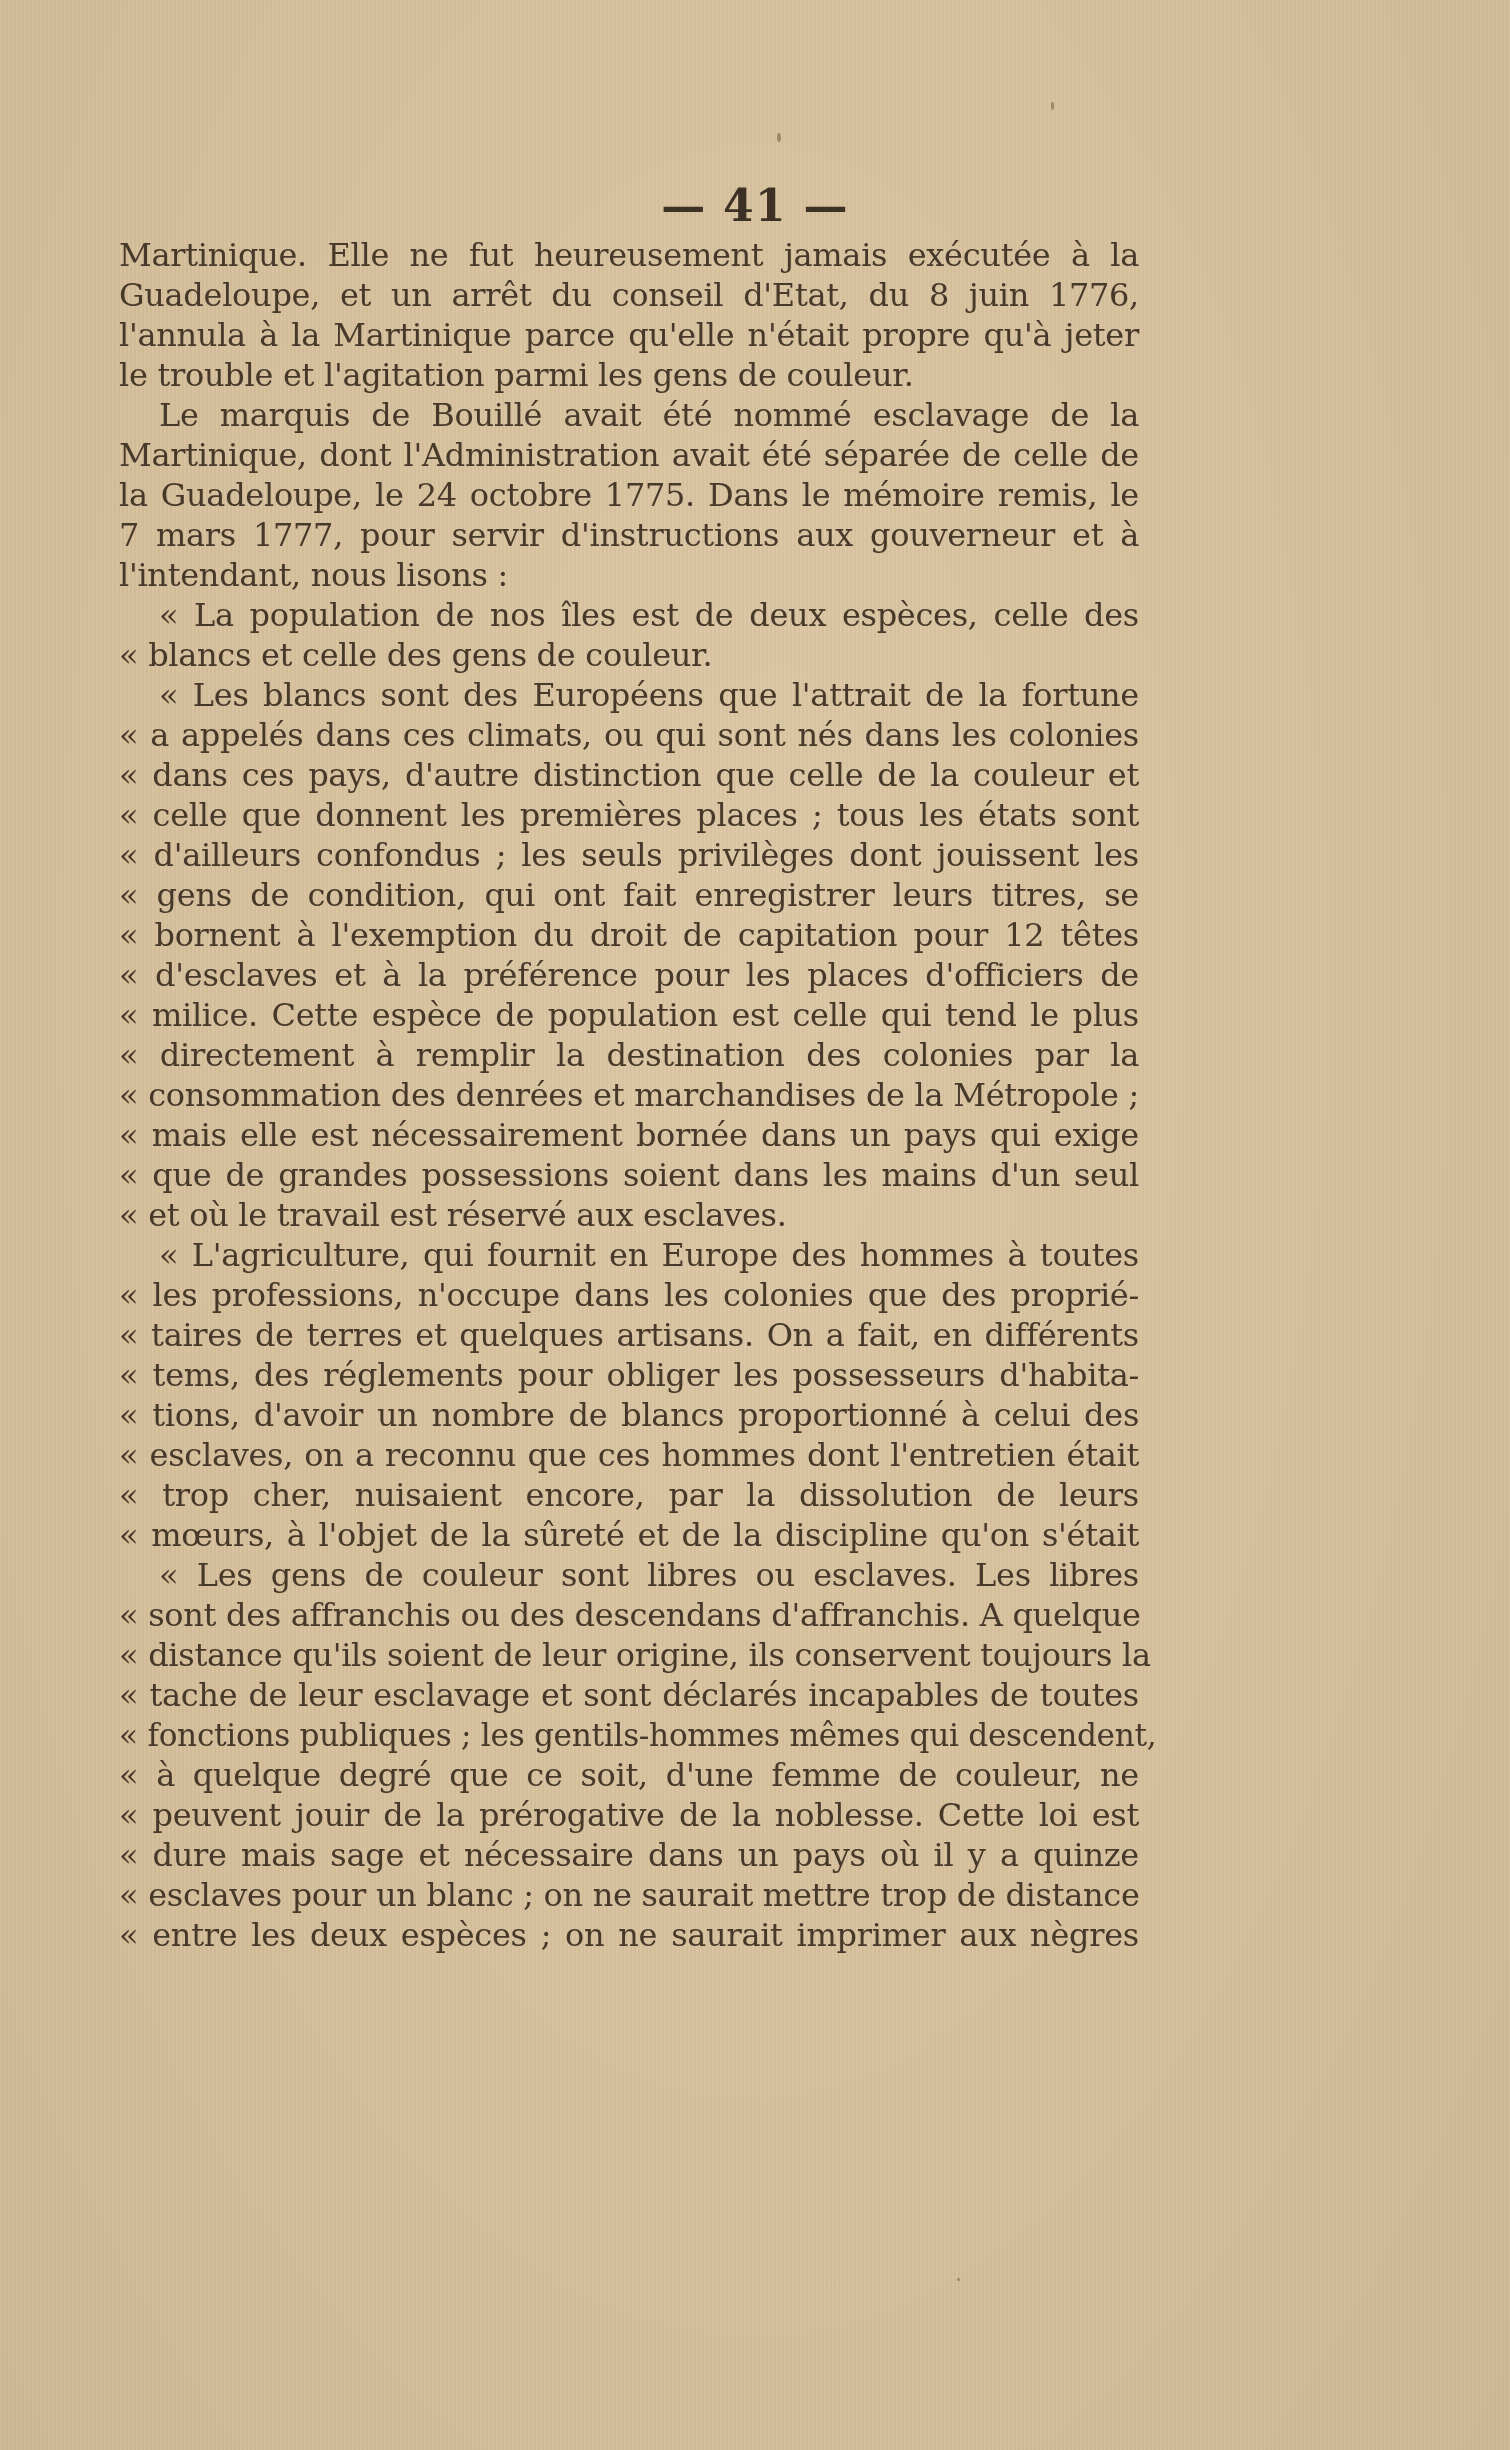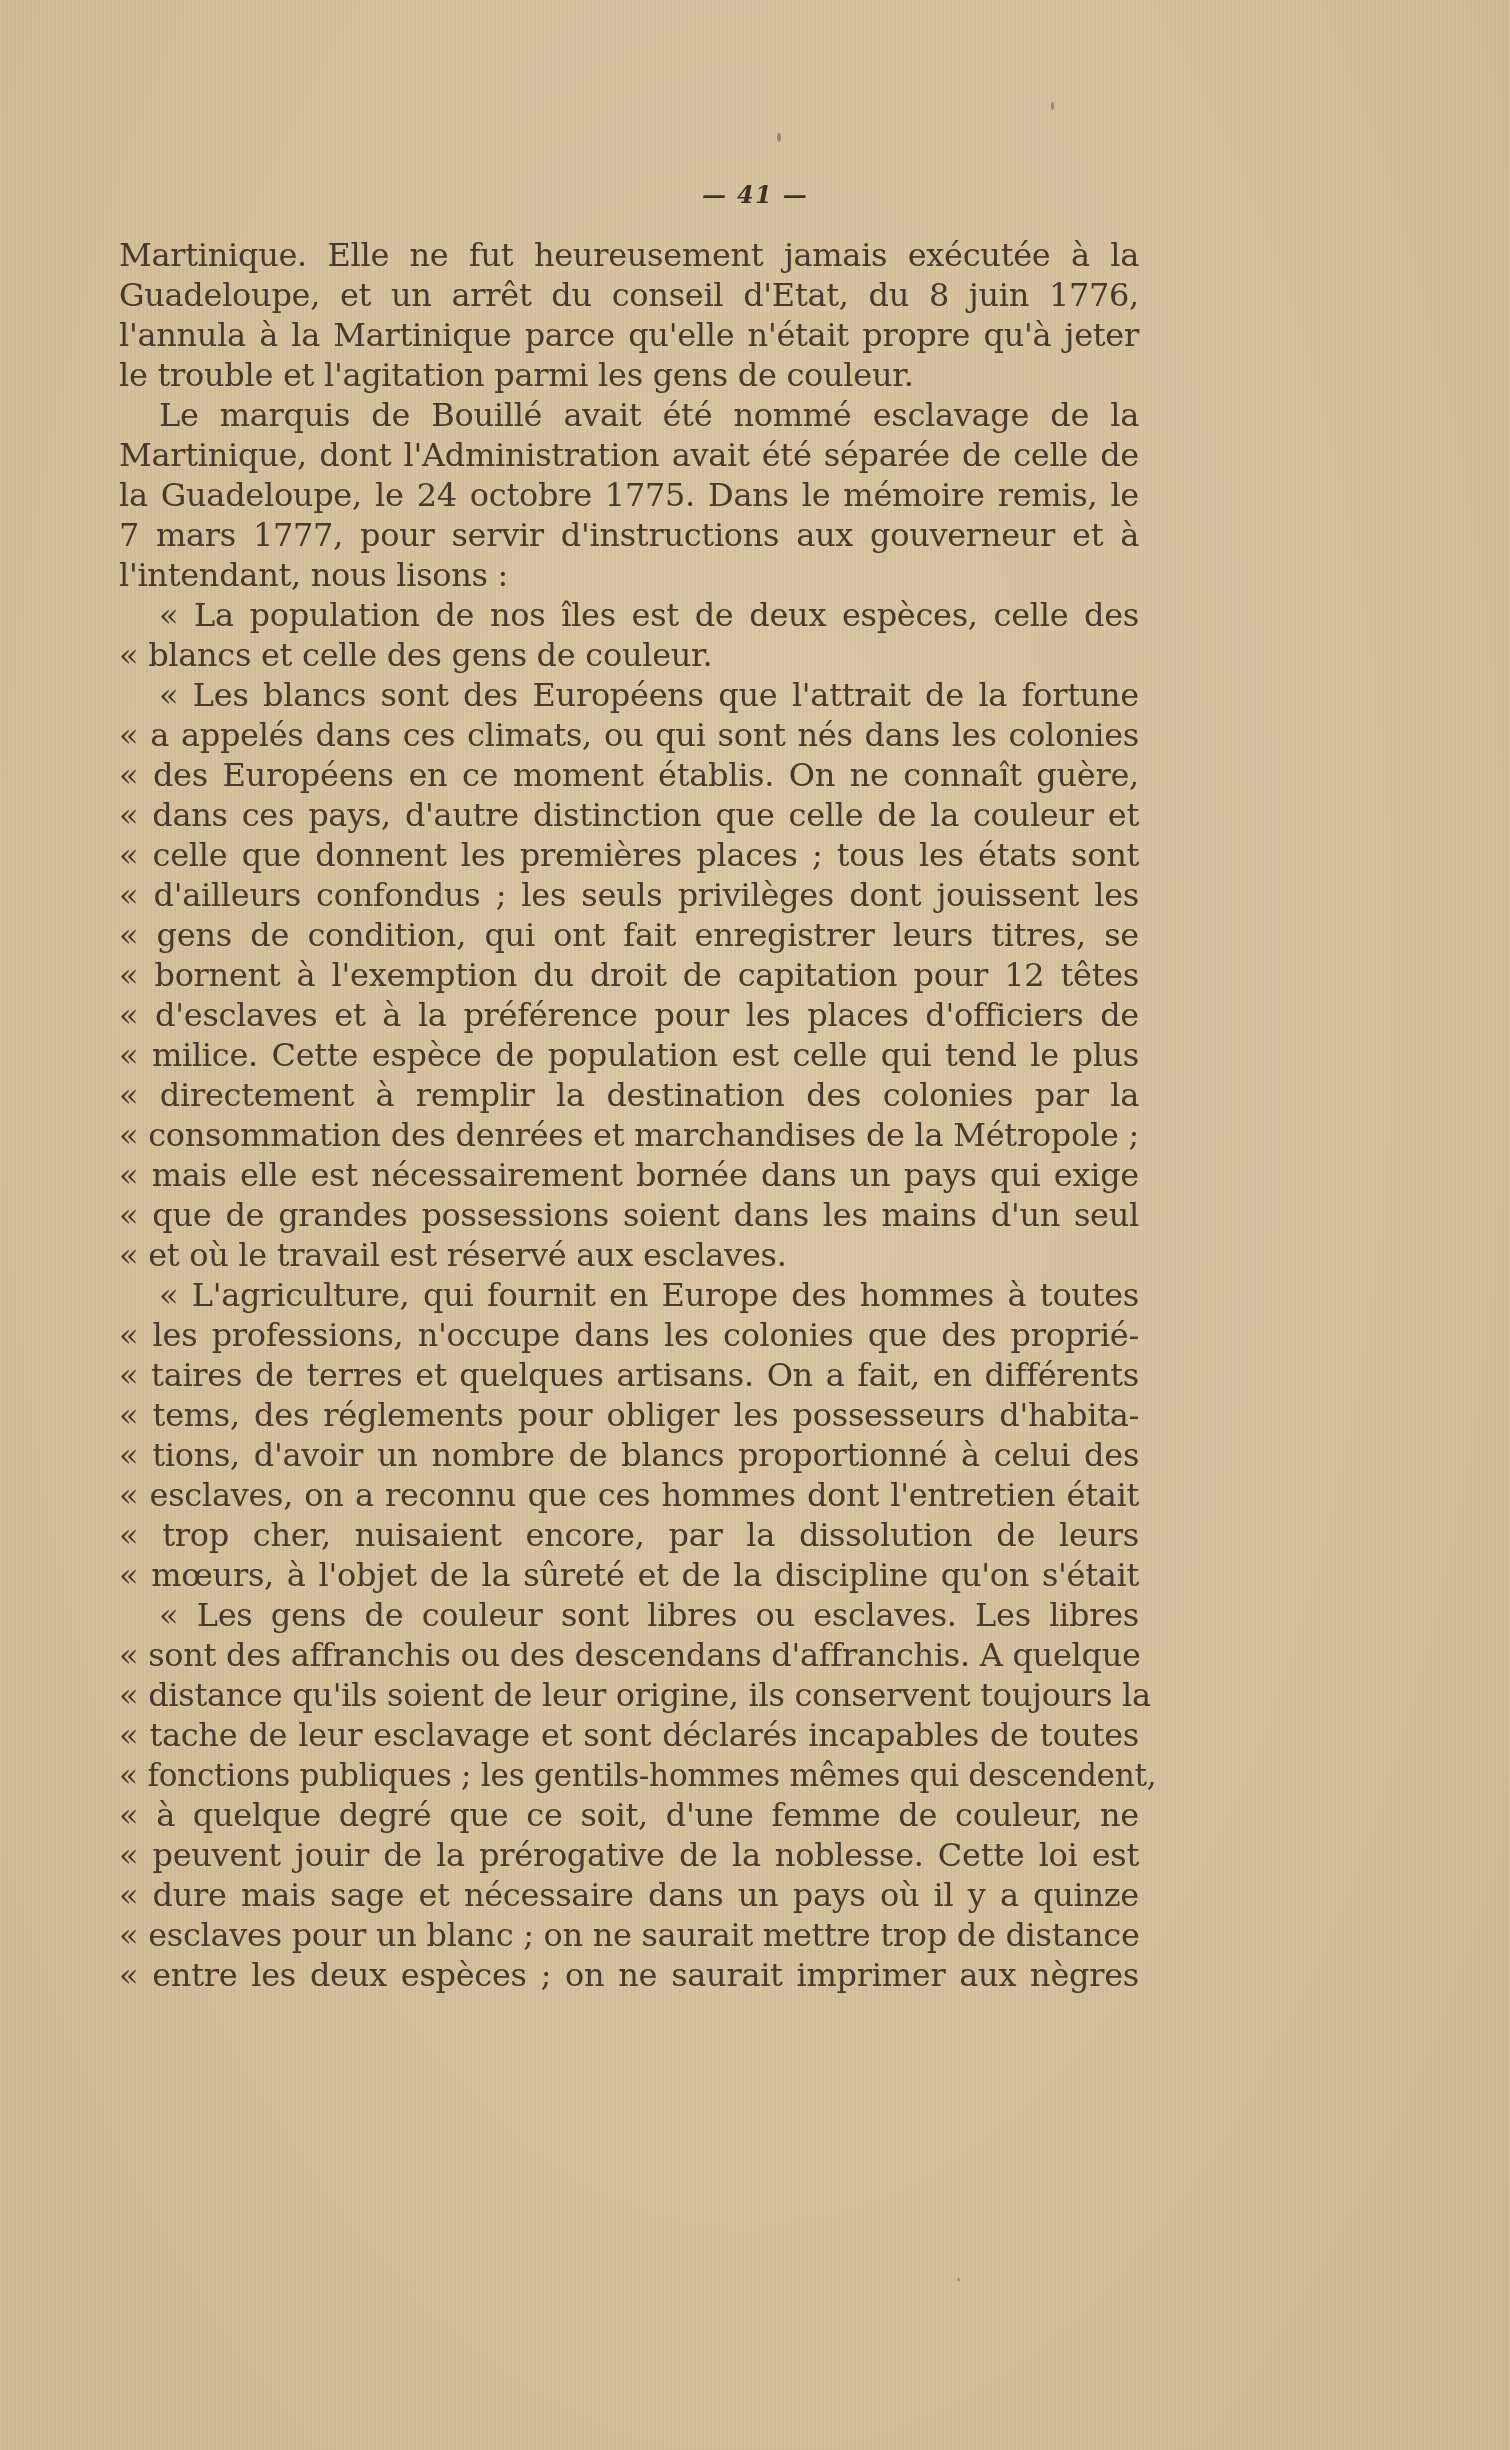--- a/index.html
+++ b/index.html
@@ -9,21 +9,21 @@
     background-image:
       repeating-linear-gradient(90deg, rgba(255,255,255,0.03) 0px, rgba(255,255,255,0.03) 2px, rgba(0,0,0,0.025) 2px, rgba(0,0,0,0.025) 4px),
       radial-gradient(ellipse at 50% 40%, #ddc8a6 0%, #d6bf9b 60%, #cfb894 100%);
     position: relative; overflow: hidden;
     font-family: "DejaVu Serif", "Liberation Serif", serif;
     color: #47392a;
   }
   .page { position: absolute; left: 0; top: 0; width: 1510px; height: 2450px; }
   .folio {
     position: absolute; top: 180px; left: 0; width: 1510px; text-align: center;
-    font-size: 24px; font-weight: bold; letter-spacing: 1.3px; color: #3d3024; font-style: italic;
+    font-size: 44px; font-weight: bold; letter-spacing: 1.3px; color: #3d3024;
   }
   .text-block {
     position: absolute; left: 119px; top: 235px; width: 1020px;
   }
   .line {
     display: block; height: 40px; line-height: 40px;
     font-size: 32px; white-space: nowrap;
     text-align: justify; text-align-last: justify;
     transform-origin: left center;
     letter-spacing: -0.3px;
@@ -44,21 +44,20 @@
       <span class="line last">le trouble et l'agitation parmi les gens de couleur.</span>
       <span class="line indent">Le marquis de Bouillé avait été nommé esclavage de la</span>
       <span class="line">Martinique, dont l'Administration avait été séparée de celle de</span>
       <span class="line">la Guadeloupe, le 24 octobre 1775. Dans le mémoire remis, le</span>
       <span class="line">7 mars 1777, pour servir d'instructions aux gouverneur et à</span>
       <span class="line last">l'intendant, nous lisons :</span>
       <span class="line indent">« La population de nos îles est de deux espèces, celle des</span>
       <span class="line last">« blancs et celle des gens de couleur.</span>
       <span class="line indent">« Les blancs sont des Européens que l'attrait de la fortune</span>
       <span class="line">« a appelés dans ces climats, ou qui sont nés dans les colonies</span>
-      <span class="line">« des Européens en ce moment établis. On ne connaît guère,</span>
       <span class="line">« dans ces pays, d'autre distinction que celle de la couleur et</span>
       <span class="line">« celle que donnent les premières places ; tous les états sont</span>
       <span class="line">« d'ailleurs confondus ; les seuls privilèges dont jouissent les</span>
       <span class="line">« gens de condition, qui ont fait enregistrer leurs titres, se</span>
       <span class="line">« bornent à l'exemption du droit de capitation pour 12 têtes</span>
       <span class="line">« d'esclaves et à la préférence pour les places d'officiers de</span>
       <span class="line">« milice. Cette espèce de population est celle qui tend le plus</span>
       <span class="line">« directement à remplir la destination des colonies par la</span>
       <span class="line">« consommation des denrées et marchandises de la Métropole ;</span>
       <span class="line">« mais elle est nécessairement bornée dans un pays qui exige</span>

